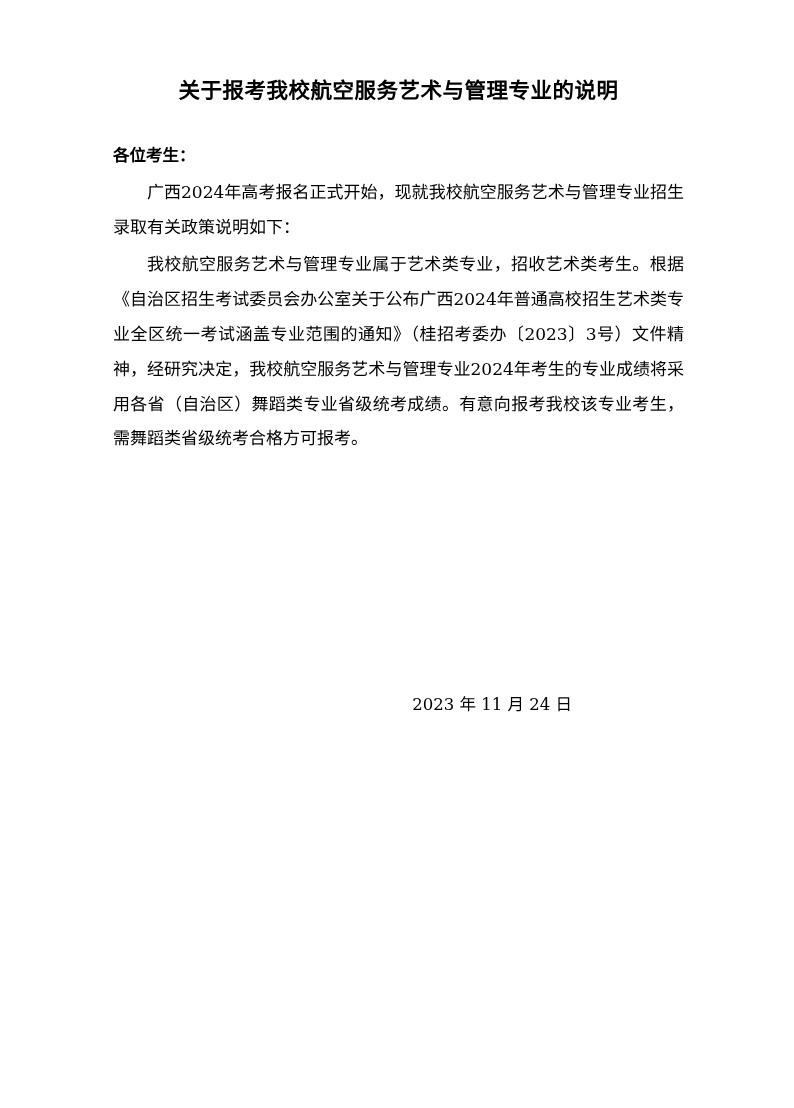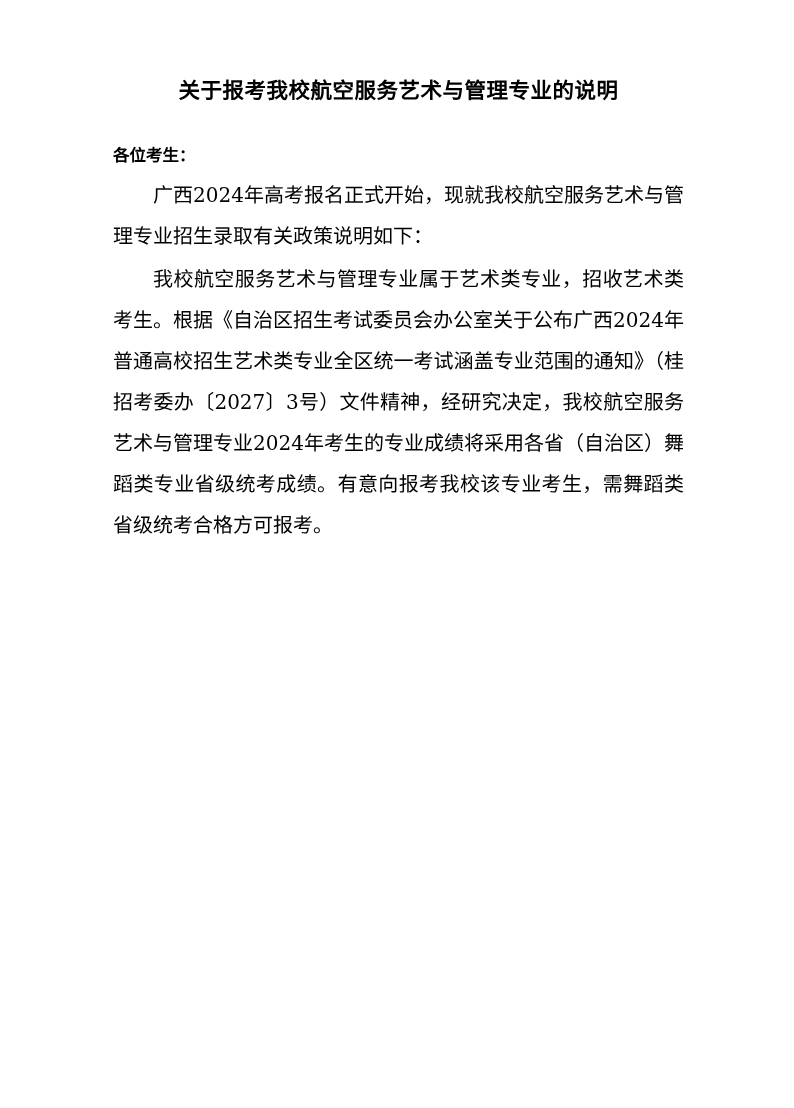--- a/index.html
+++ b/index.html
@@ -30,21 +30,21 @@
     letter-spacing: 0.5px;
     margin: 0 0 34px 0;
   }
   .salutation {
     font-size: 16.5px;
     line-height: 1.9;
     margin: 0 0 4px 0;
     font-weight: bold;
   }
   .para {
-    font-size: 20px;
+    font-size: 17px;
     line-height: 2.05;
     margin: 0;
     text-align: justify;
     text-justify: inter-ideograph;
     text-indent: 2em;
   }
   .para + .para {
     margin-top: 2px;
   }
   .spacer-block {
@@ -69,19 +69,20 @@
 <body>
 
 <div class="page">
 
   <h1 class="doc-title">关于报考我校航空服务艺术与管理专业的说明</h1>
 
   <p class="salutation">各位考生：</p>
 
   <p class="para">广西2024年高考报名正式开始，现就我校航空服务艺术与管理专业招生录取有关政策说明如下：</p>
 
-  <p class="para">我校航空服务艺术与管理专业属于艺术类专业，招收艺术类考生。根据《自治区招生考试委员会办公室关于公布广西2024年普通高校招生艺术类专业全区统一考试涵盖专业范围的通知》（桂招考委办〔2027〕3号）文件精神，经研究决定，我校航空服务艺术与管理专业2024年考生的专业成绩将采用各省（自治区）舞蹈类专业省级统考成绩。有意向报考我校该专业考生，需舞蹈类省级统考合格方可报考。</p>
+  <p class="para">我校航空服务艺术与管理专业属于艺术类专业，招收艺术类考生。根据《自治区招生考试委员会办公室关于公布广西2024年普通高校招生艺术类专业全区统一考试涵盖专业范围的通知》（桂招考委办〔2023〕3号）文件精神，经研究决定，我校航空服务艺术与管理专业2024年考生的专业成绩将采用各省（自治区）舞蹈类专业省级统考成绩。有意向报考我校该专业考生，需舞蹈类省级统考合格方可报考。</p>
 
   <div class="spacer-block"></div>
 
 
+  <p class="sig-date">2023 年 11 月 24 日</p>
 
 </div>
 
 </body></html>

